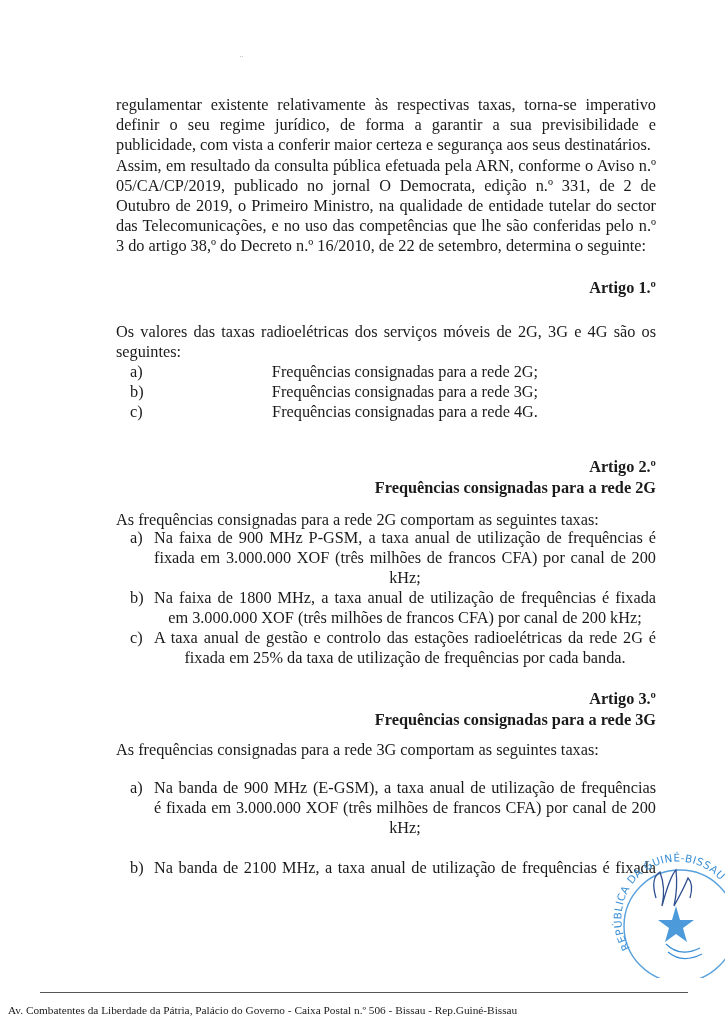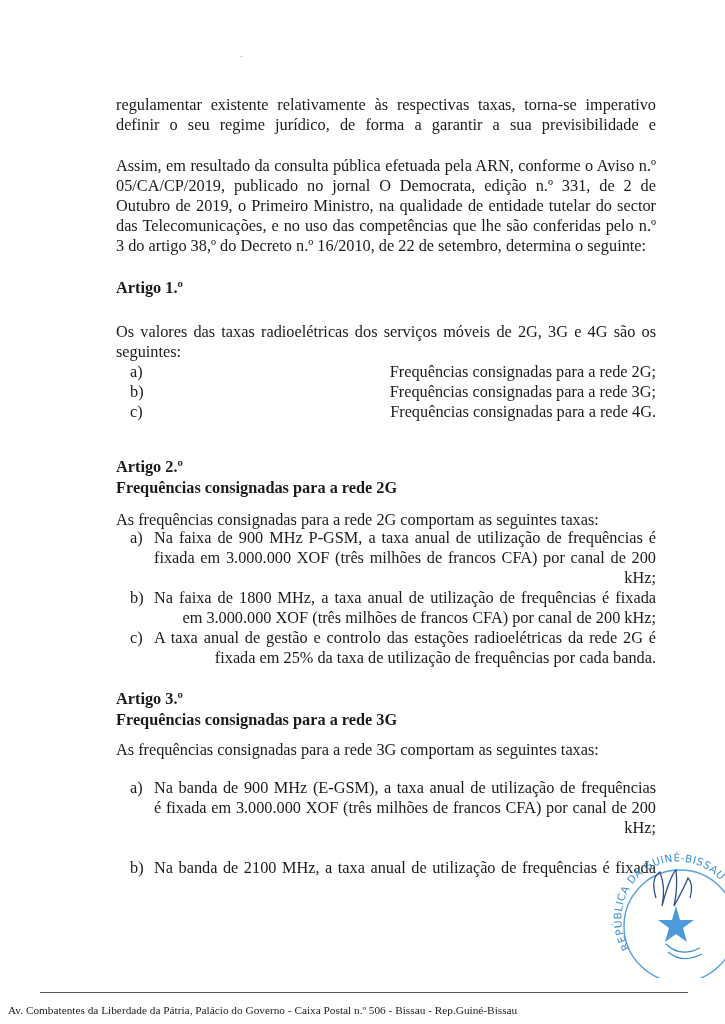--- a/index.html
+++ b/index.html
@@ -14,28 +14,28 @@
   .mark { position: absolute; left: 232px; top: 52px; font-size: 6px; color: #888; }
   .para {
     position: absolute; left: 108px; width: 540px;
     font-size: 16.3px; line-height: 20px;
     text-align: justify; text-align-last: left;
   }
   .para .jl { display: block; text-align: justify; text-align-last: justify; }
   .para .ll { display: block; text-align: left; }
   .heading {
     position: absolute; left: 108px; width: 540px;
-    text-align: left; font-weight: bold;
+    text-align: right; font-weight: bold;
     font-size: 16.3px; line-height: 21px;
   }
   .list { position: absolute; left: 108px; width: 540px; font-size: 16.3px; line-height: 20px; }
   .item { position: relative; padding-left: 38px; }
   .item .lbl { position: absolute; left: 14px; top: 0; }
   .item .jl { display: block; text-align: justify; text-align-last: justify; }
-  .item .ll { display: block; text-align: right; }
+  .item .ll { display: block; text-align: center; }
   .italic { font-style: italic; }
   .footer-rule {
     position: absolute; left: 32px; width: 648px; top: 992px; height: 1px;
     background: #555;
   }
   .footer {
     position: absolute; left: 0; width: 725px; top: 1004px;
     text-align: left; font-size: 11.3px;
   }
   .stamp { position: absolute; left: 600px; top: 848px; width: 125px; height: 130px; }
@@ -43,20 +43,21 @@
 </head>
 <body>
 
 <div class="page">
 
   <span class="mark">..</span>
 
   <div class="para" style="top:95px;">
     <span class="jl">regulamentar existente relativamente às respectivas taxas, torna-se imperativo</span>
     <span class="jl">definir o seu regime jurídico, de forma a garantir a sua previsibilidade e</span>
+    <span class="ll">publicidade, com vista a conferir maior certeza e segurança aos seus destinatários.</span>
   </div>
 
   <div class="para" style="top:156px;">
     <span class="jl">Assim, em resultado da consulta pública efetuada pela ARN, conforme o Aviso n.º</span>
     <span class="jl">05/CA/CP/2019, publicado no jornal O Democrata, edição n.º 331, de 2 de</span>
     <span class="jl">Outubro de 2019, o Primeiro Ministro, na qualidade de entidade tutelar do sector</span>
     <span class="jl">das Telecomunicações, e no uso das competências que lhe são conferidas pelo n.º</span>
     <span class="ll">3 do artigo 38,º do Decreto n.º 16/2010, de 22 de setembro, determina o seguinte:</span>
   </div>
 

